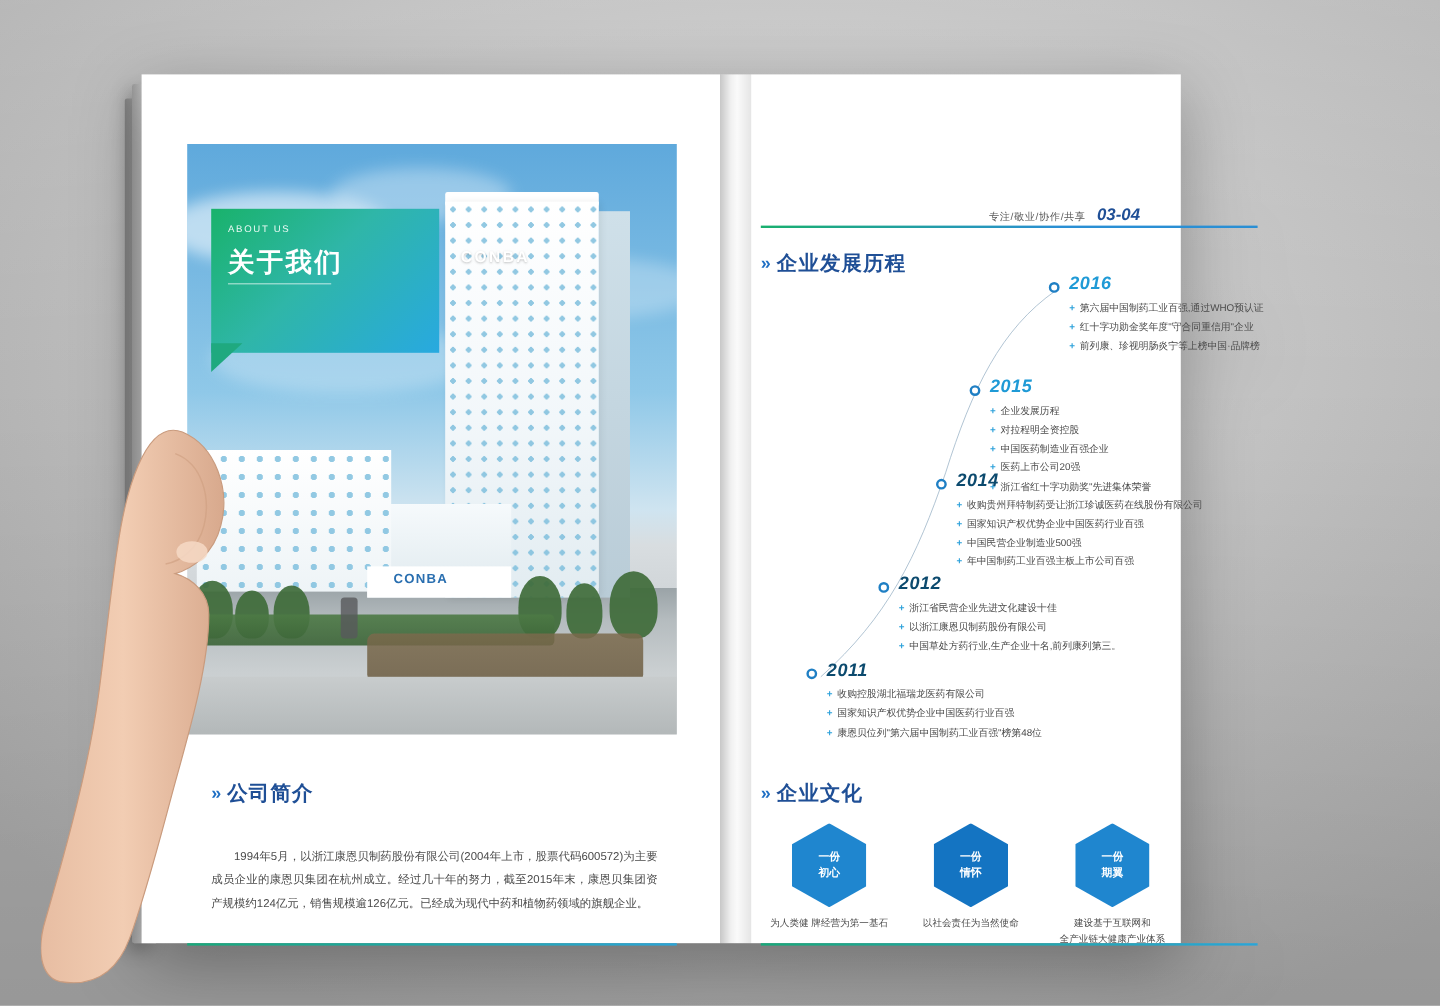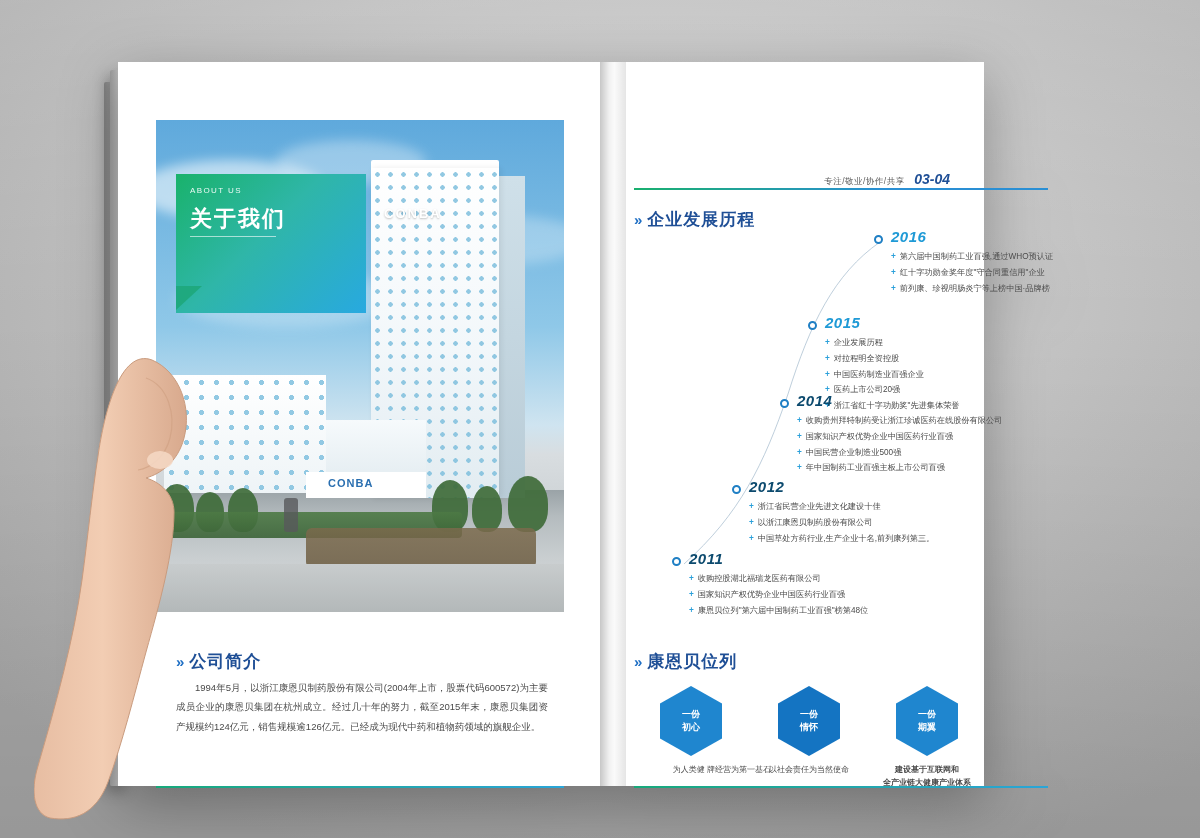--- a/index.html
+++ b/index.html
@@ -126,21 +126,21 @@
   .road{
     position:absolute;left:0;top:444px;width:100%;height:48px;
     background:linear-gradient(180deg,#c8cccd,#b3b8b9);
   }
   .statue{
     position:absolute;left:128px;top:378px;width:14px;height:34px;background:#58595b;border-radius:3px;opacity:.8;
   }
 
   
   .tag{
-    position:absolute;left:58px;top:112px;width:190px;height:139px;
+    position:absolute;left:58px;top:112px;width:190px;height:120px;
     background:linear-gradient(135deg,#19b26b 0%, #2fb6a8 45%, #28a9e0 100%);
   }
   .tag:after{
     content:"";position:absolute;left:0;top:112px;border-style:solid;
     border-width:0 26px 24px 0;border-color:transparent transparent transparent transparent;
     border-top:24px solid #1fa97f;border-right:26px solid transparent;
   }
   .tag-en{
     position:absolute;left:14px;top:12px;color:#eafaf4;font-size:8px;letter-spacing:1.4px;
   }
@@ -156,21 +156,21 @@
   }
 
   
   .sec-left{
     position:absolute;left:58px;top:588px;width:372px;
   }
   .sec-head{display:flex;align-items:center;gap:7px;}
   .chev{color:#1f6fc4;font-size:15px;font-weight:bold;letter-spacing:-2px;}
   .sec-title{color:#1f4f96;font-size:17px;font-weight:bold;letter-spacing:1px;}
   .para{
-    margin-top:5px;color:#4a4a4a;font-size:9.5px;line-height:2.05;text-align:justify;
+    margin-top:32px;color:#4a4a4a;font-size:9.5px;line-height:2.05;text-align:justify;
     text-indent:19px;
   }
   .rule-left{
     position:absolute;left:38px;top:724px;width:408px;height:2px;
     background:linear-gradient(90deg,#17a97a,#2aa5d8);
   }
 
   
   .rp{position:relative;height:100%;}
   .top-rule{
@@ -212,23 +212,23 @@
     clip-path:polygon(50% 0%,100% 25%,100% 75%,50% 100%,0% 75%,0% 25%);
     display:flex;flex-direction:column;align-items:center;justify-content:center;
     color:#fff;font-size:9px;line-height:1.5;font-weight:bold;
   }
   .hex.h1{left:0;background:#1f86cf;}
   .hex.h2{left:118px;background:#1474c2;}
   .hex.h3{left:236px;background:#1f86cf;}
   .hexcap{
     position:absolute;top:78px;width:160px;text-align:center;color:#4b4b4b;font-size:8px;line-height:1.6;
   }
-  .cap1{left:-49px;text-align:right;}
+  .cap1{left:-49px;}
   .cap2{left:69px;}
-  .cap3{left:187px;font-weight:bold;}
+  .cap3{left:187px;}
   .rule-right{
     position:absolute;left:34px;top:724px;width:414px;height:2px;
     background:linear-gradient(90deg,#17a97a,#2aa5d8);
   }
 
   
   .hand{position:absolute;left:34px;top:352px;width:190px;height:470px;z-index:9;pointer-events:none;}
 </style>
 </head>
 <body>
@@ -362,21 +362,21 @@
             <div class="yr-item"><span class="plus">+</span><span>收购控股湖北福瑞龙医药有限公司</span></div>
             <div class="yr-item"><span class="plus">+</span><span>国家知识产权优势企业中国医药行业百强</span></div>
             <div class="yr-item"><span class="plus">+</span><span>康恩贝位列"第六届中国制药工业百强"榜第48位</span></div>
           </div>
         </div>
       </div>
 
       <div class="culture">
         <div class="sec-head">
           <span class="chev">»</span>
-          <span class="sec-title">康恩贝位列</span>
+          <span class="sec-title">企业文化</span>
         </div>
       </div>
 
       <div class="hexrow">
         <div class="hex h1">
           <span>一份</span>
           <span>初心</span>
         </div>
         <div class="hexcap cap1">为人类健 牌经营为第一基石</div>
 

